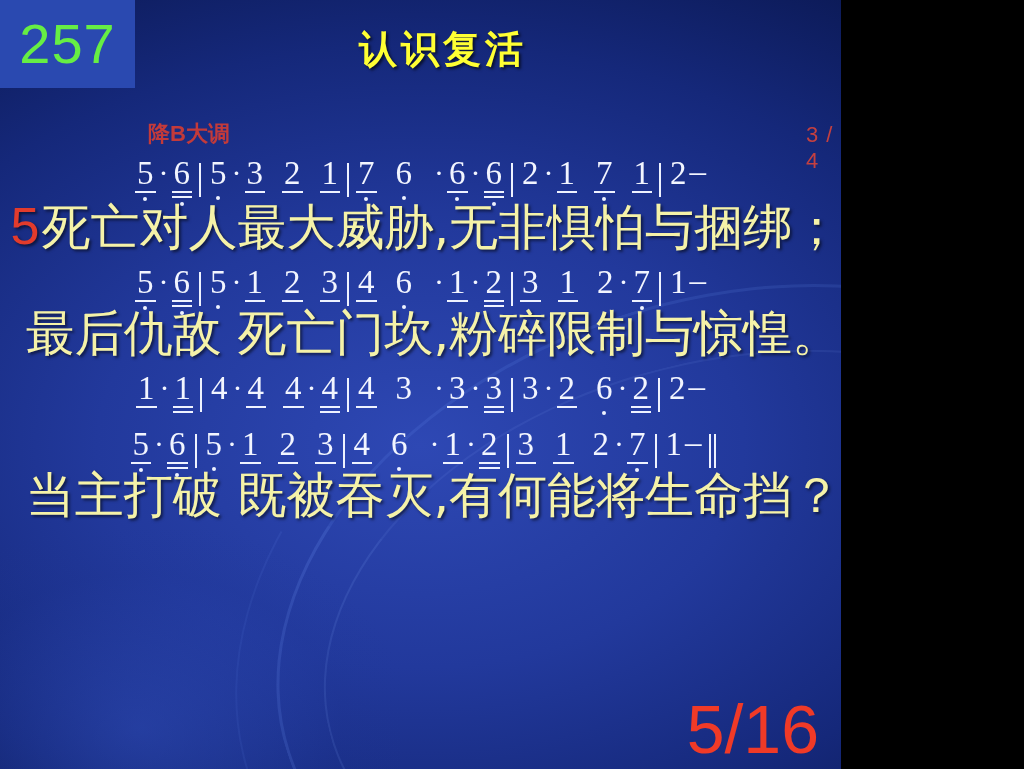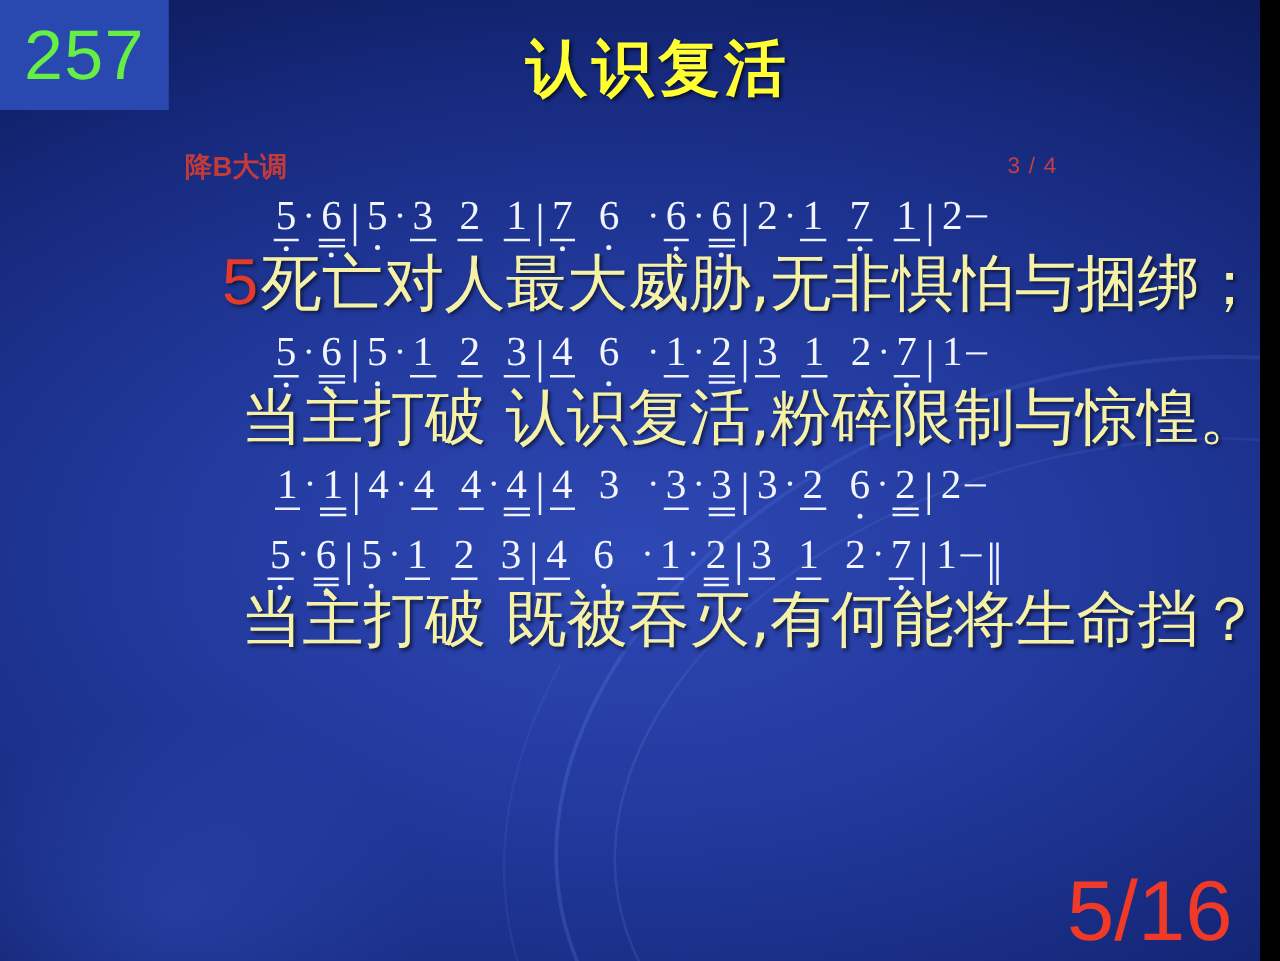--- a/index.html
+++ b/index.html
@@ -2,21 +2,21 @@
 <html><head>
 <meta charset="utf-8">
 <style>
   html, body {
     margin: 0;
     padding: 0;
     background: #000;
   }
   .slide {
     position: relative;
-    width: 1008px;
+    width: 841px;
     height: 769px;
     overflow: hidden;
     font-family: "Liberation Sans", sans-serif;
     background:
       radial-gradient(ellipse 120% 90% at 50% 58%, #2e48b4 0%, #22399c 32%, #15287a 58%, #0c1a57 78%, #071038 100%),
       linear-gradient(180deg, #050a2a 0%, #0b1a5c 18%, #1d3397 50%, #122469 82%, #060d33 100%);
     user-select: none;
   }
   
   .swoosh {
@@ -86,21 +86,21 @@
   }
 
   
   .title {
     position: absolute;
     left: 0;
     right: 0;
     top: 30px;
     text-align: center;
     color: #ffff33;
-    font-size: 49px;
+    font-size: 38px;
     line-height: 1;
     letter-spacing: 4px;
     font-family: "DejaVu Sans", "Liberation Sans", sans-serif;
     font-weight: bold;
     text-shadow: 2px 2px 3px rgba(0,0,0,0.65);
     padding-left: 45px;
   }
 
   
   .key-sig {
@@ -111,21 +111,21 @@
     font-size: 22px;
     font-family: Liberation Sans, sans-serif;
     font-weight: bold;
     letter-spacing: 0px;
   }
   .meter {
     position: absolute;
     left: 806px;
     top: 122px;
     color: #c44040;
-    font-size: 18px;
+    font-size: 22px;
     font-family: "Liberation Sans", sans-serif;
     letter-spacing: 1px;
   }
 
   
   .body {
     position: absolute;
     left: 0;
     right: 0;
     top: 150px;
@@ -431,21 +431,21 @@
             </span>
           </span>
           <span class="barline"></span>
           <span class="measure">
             <span class="note">
               <span class="d">1</span>
             </span>
             <span class="dash">–</span>
           </span>
         </div>
-        <div class="lyrics"><span>当主打破 认识复活,粉碎限制与惊惶。</span></div>
+        <div class="lyrics"><span>最后仇敌 死亡门坎,粉碎限制与惊惶。</span></div>
       </div>
       <div class="stanza">
         <div class="notation">
           <span class="measure">
             <span class="note u1">
               <span class="d">1</span>
             </span>
             <span class="dot">·</span>
             <span class="note u2">
               <span class="d">1</span>

